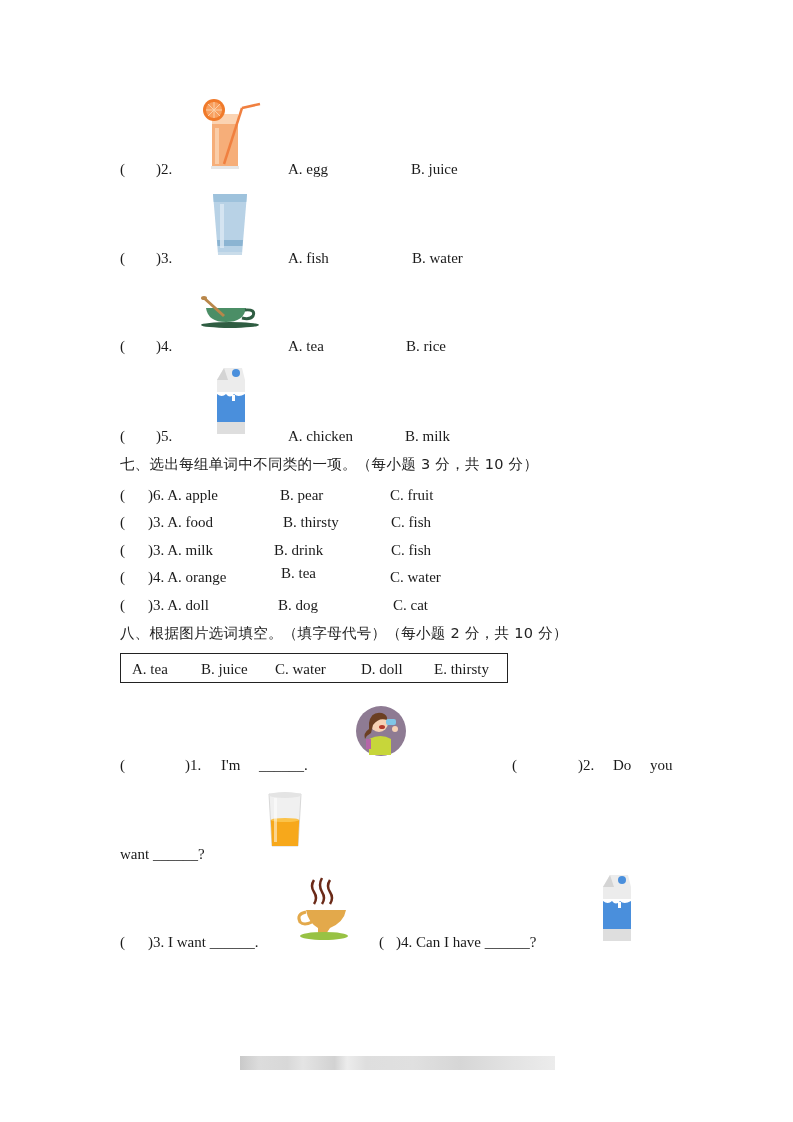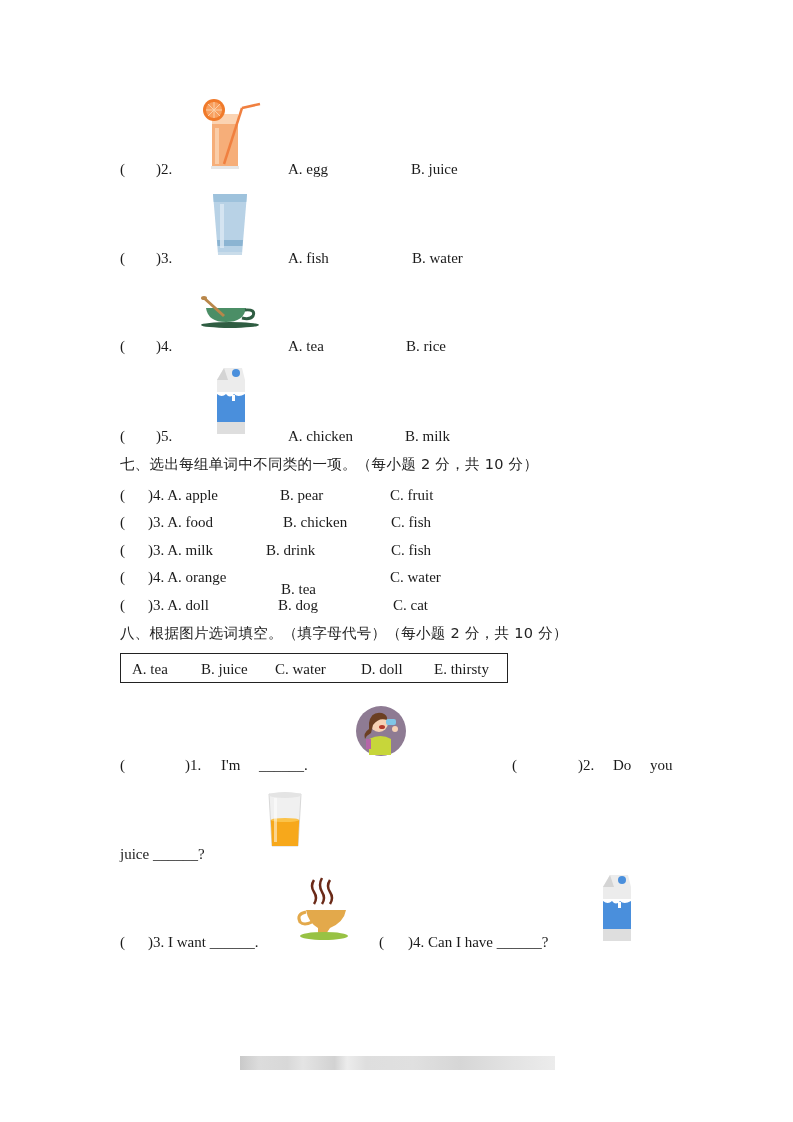--- a/index.html
+++ b/index.html
@@ -80,44 +80,44 @@
     <rect x="18" y="29" width="3" height="6" fill="#ffffff"></rect>
     <circle cx="22" cy="7" r="4" fill="#4a8fdc"></circle>
     <rect x="3" y="56" width="28" height="12" fill="#dedede"></rect>
   </svg>
   <span class="abs txt" style="left:120px;top:427px">(</span>
   <span class="abs txt" style="left:156px;top:427px">)5.</span>
   <span class="abs txt" style="left:288px;top:427px">A. chicken</span>
   <span class="abs txt" style="left:405px;top:427px">B. milk</span>
 </div>
 
-<div class="abs cjk" style="left:120px;top:455px">七、选出每组单词中不同类的一项。（每小题 2 分，共 10 分）</div>
+<div class="abs cjk" style="left:120px;top:455px">七、选出每组单词中不同类的一项。（每小题 3 分，共 10 分）</div>
 
 <div>
   <span class="abs txt" style="left:120px;top:486px">(</span>
-  <span class="abs txt" style="left:148px;top:486px">)4. A. apple</span>
+  <span class="abs txt" style="left:148px;top:486px">)6. A. apple</span>
   <span class="abs txt" style="left:280px;top:486px">B. pear</span>
   <span class="abs txt" style="left:390px;top:486px">C. fruit</span>
 </div>
 <div>
   <span class="abs txt" style="left:120px;top:513px">(</span>
   <span class="abs txt" style="left:148px;top:513px">)3. A. food</span>
-  <span class="abs txt" style="left:283px;top:513px">B. chicken</span>
+  <span class="abs txt" style="left:283px;top:513px">B. thirsty</span>
   <span class="abs txt" style="left:391px;top:513px">C. fish</span>
 </div>
 <div>
   <span class="abs txt" style="left:120px;top:541px">(</span>
   <span class="abs txt" style="left:148px;top:541px">)3. A. milk</span>
-  <span class="abs txt" style="left:266px;top:541px">B. drink</span>
+  <span class="abs txt" style="left:274px;top:541px">B. drink</span>
   <span class="abs txt" style="left:391px;top:541px">C. fish</span>
 </div>
 <div>
   <span class="abs txt" style="left:120px;top:568px">(</span>
   <span class="abs txt" style="left:148px;top:568px">)4. A. orange</span>
-  <span class="abs txt" style="left:281px;top:580px">B. tea</span>
+  <span class="abs txt" style="left:281px;top:564px">B. tea</span>
   <span class="abs txt" style="left:390px;top:568px">C. water</span>
 </div>
 <div>
   <span class="abs txt" style="left:120px;top:596px">(</span>
   <span class="abs txt" style="left:148px;top:596px">)3. A. doll</span>
   <span class="abs txt" style="left:278px;top:596px">B. dog</span>
   <span class="abs txt" style="left:393px;top:596px">C. cat</span>
 </div>
 
 <div class="abs cjk" style="left:120px;top:624px">八、根据图片选词填空。（填字母代号）（每小题 2 分，共 10 分）</div>
@@ -150,21 +150,21 @@
 <span class="abs txt" style="left:613px;top:756px">Do</span>
 <span class="abs txt" style="left:650px;top:756px">you</span>
 
 <svg class="pic" style="left:266px;top:790px" width="38" height="60" viewBox="0 0 38 60">
   <path d="M3 4 L35 4 L32 56 L6 56 Z" fill="#f0f0f0" stroke="#d8d8d8" stroke-width="1"></path>
   <ellipse cx="19" cy="5" rx="16" ry="3" fill="#e4e4e4"></ellipse>
   <path d="M4.8 30 L33.2 30 L32 56 L6 56 Z" fill="#f7a81b"></path>
   <ellipse cx="19" cy="30" rx="14" ry="2" fill="#fbc34a"></ellipse>
   <rect x="8" y="8" width="3" height="44" fill="#ffffff" opacity="0.5"></rect>
 </svg>
-<span class="abs txt" style="left:120px;top:845px">juice ______?</span>
+<span class="abs txt" style="left:120px;top:845px">want ______?</span>
 
 <svg class="pic" style="left:296px;top:876px" width="56" height="66" viewBox="0 0 56 66">
   <path d="M18 4 Q14 10 18 16 Q22 22 18 28" fill="none" stroke="#6b2a18" stroke-width="2.5"></path>
   <path d="M26 2 Q22 9 26 16 Q30 22 26 28" fill="none" stroke="#6b2a18" stroke-width="2.5"></path>
   <path d="M34 4 Q30 10 34 16 Q38 22 34 28" fill="none" stroke="#6b2a18" stroke-width="2.5"></path>
   <path d="M10 34 L50 34 Q48 46 34 52 L30 58 L22 58 L22 52 Q12 46 10 34 Z" fill="#e3a94b"></path>
   <path d="M10 36 Q0 38 4 46 Q8 50 16 46" fill="none" stroke="#e3a94b" stroke-width="3"></path>
   <ellipse cx="28" cy="60" rx="24" ry="4" fill="#98c244"></ellipse>
 </svg>
 <svg class="pic" style="left:600px;top:873px" width="34" height="70" viewBox="0 0 34 70">
@@ -172,15 +172,15 @@
   <path d="M3 14 L10 2 L14 14 Z" fill="#d4d4d4"></path>
   <rect x="3" y="28" width="28" height="28" fill="#4a8fdc"></rect>
   <path d="M3 28 Q8 32 12 28 Q16 33 20 28 Q24 32 31 28 L31 26 L3 26 Z" fill="#ffffff"></path>
   <rect x="18" y="29" width="3" height="6" fill="#ffffff"></rect>
   <circle cx="22" cy="7" r="4" fill="#4a8fdc"></circle>
   <rect x="3" y="56" width="28" height="12" fill="#dedede"></rect>
 </svg>
 <span class="abs txt" style="left:120px;top:933px">(</span>
 <span class="abs txt" style="left:148px;top:933px">)3. I want ______.</span>
 <span class="abs txt" style="left:379px;top:933px">(</span>
-<span class="abs txt" style="left:408px;top:933px">)4. Can I have ______?</span>
+<span class="abs txt" style="left:396px;top:933px">)4. Can I have ______?</span>
 
 <div class="footer-bar"></div>
 
 </body></html>

